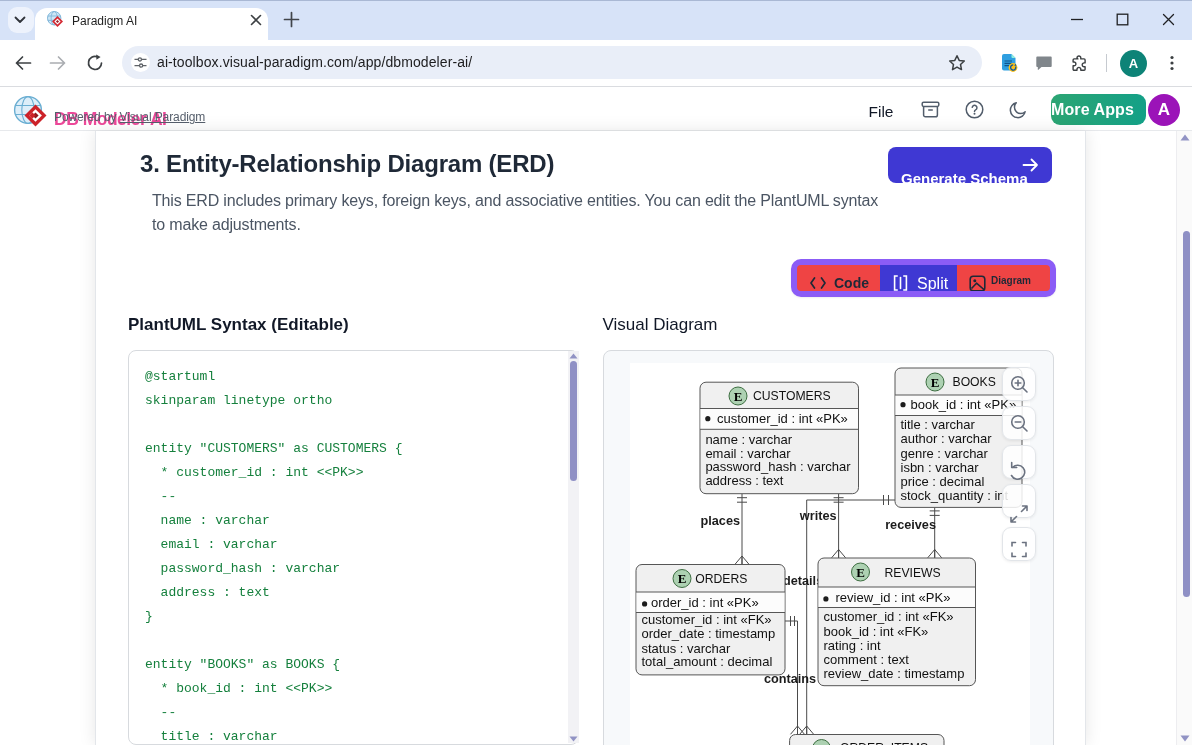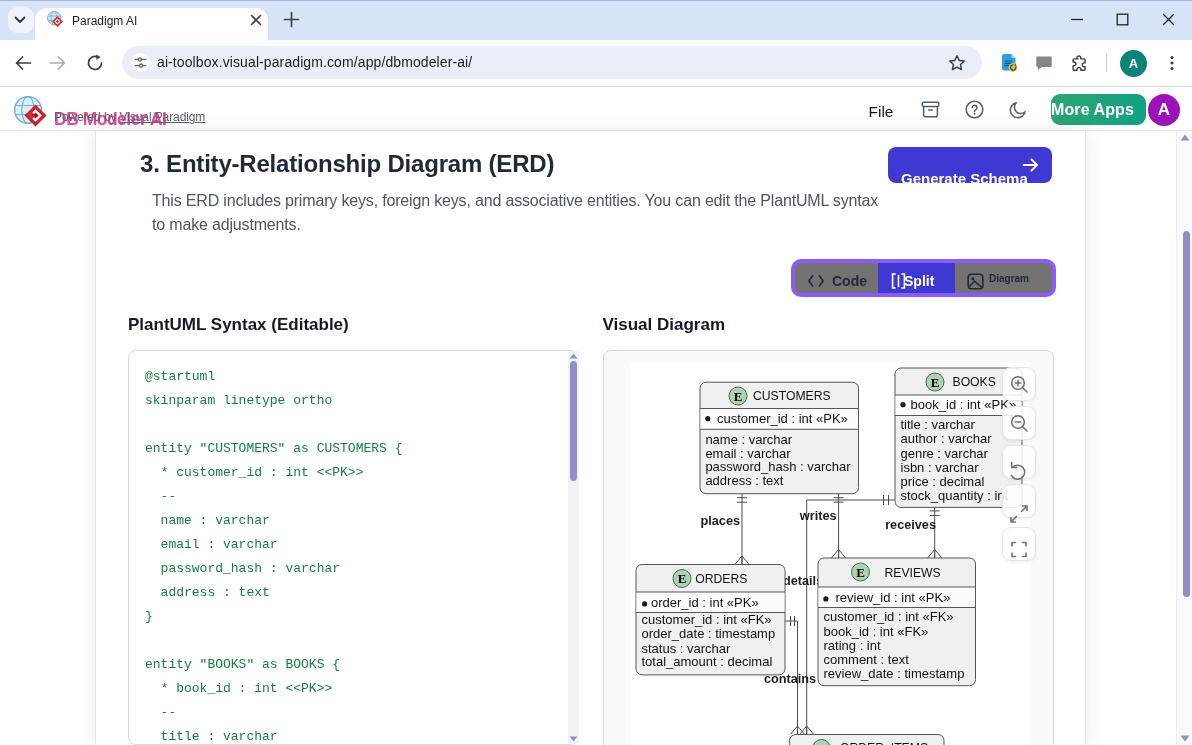--- a/index.html
+++ b/index.html
@@ -20,24 +20,24 @@
   #filemenu { position:absolute; left:868.5px; top:102.5px; font-size:15.5px; font-weight:normal; color:#111827; }
   #moreapps { position:absolute; left:1045px; top:94px; width:95px; height:31px; border-radius:9px; background:linear-gradient(90deg,#2ca573,#13a087); color:#fff; font-size:16px; font-weight:bold; text-align:left; line-height:31px; letter-spacing:0.1px;margin-left:6px; }
   #appavatar { position:absolute; left:1148px; top:94px; width:32px; height:32px; border-radius:50%; background:#9b13b8; color:#fff; font-weight:bold; font-size:17px; text-align:center; line-height:32px; }
   
   #contentwrap { position:absolute; left:0; top:131px; width:1192px; height:614px; background:#fff; }
   #sheet { position:absolute; left:95px; top:0px; width:991px; height:614px; background:#fff; border-left:1px solid #e3e6ea; border-right:1px solid #e3e6ea; box-shadow:0 0 16px rgba(0,0,0,0.10); }
   #h2 { position:absolute; left:140px; top:151.5px; font-size:24px; font-weight:bold; color:#1f2937; line-height:24px; letter-spacing:-0.2px; }
   #genbtn { position:absolute; left:888px; top:147px; width:164px; height:36px; background:#3f38d3; border-radius:8px; color:#fff; }
   #genbtn span { position:absolute; left:13px; top:11px; font-size:15px; font-weight:bold; letter-spacing:0px;margin-top:12px; }
   #para { position:absolute; left:128px; top:188.5px; font-size:16px; line-height:24px; color:#4b5563; letter-spacing:-0.17px;margin-left:24px; }
-  #toggle { position:absolute; left:791px; top:259px; height:38px; width:265px; background:#737373; border:4px solid #8b5cf6; border-radius:10px; box-shadow:0 1px 2px rgba(0,0,0,0.07); overflow:hidden; }
+  #toggle { position:absolute; left:791px; top:259px; height:38px; width:265px; background:#ef4444; border:6px solid #8b5cf6; border-radius:10px; box-shadow:0 1px 2px rgba(0,0,0,0.07); overflow:hidden; }
   #seg-split { position:absolute; left:83px; top:0; width:77px; height:36px; background:#3f38d3; color:#fff; }
   #lbl-code { position:absolute; left:128px; top:316.5px; font-size:17px; font-weight:bold; color:#111827; line-height:16.5px; }
-  #lbl-diag { position:absolute; left:602.5px; top:316.5px; font-size:17px; font-weight:bold; color:#111827; line-height:16.5px; }
+  #lbl-diag { position:absolute; left:602.5px; top:316.5px; font-size:17px; font-weight:normal; color:#111827; line-height:16.5px; }
   
   #codepanel { position:absolute; left:128px; top:350px; width:451px; height:395px; border:1px solid #d7dade; border-radius:8px; background:#fff; }
   #codepre { position:absolute; left:145px; top:365px; font-family:"Liberation Mono",monospace; font-size:13px; line-height:24px; color:#15803d; white-space:pre; }
   
   #diagpanel { position:absolute; left:603px; top:350px; width:451px; height:412px; border:1px solid #d7dade; border-radius:8px; background:#f7f9fb; overflow:hidden; }
   #canvas { position:absolute; left:26px; top:12px; width:400px; height:400px; background:#fff; }
   
   .fbtn { position:absolute; left:398px; width:34px; height:34px; background:rgba(255,255,255,0.85); border:1px solid #e2e5e9; border-radius:9px; box-shadow:0 1px 3px rgba(0,0,0,0.08); }
   
   #mainsb { position:absolute; left:1176px; top:131px; width:16px; height:614px; background:#fafafa; border-left:1px solid #ededf0; }
@@ -198,21 +198,21 @@
     </svg>
   <div class="abs" style="left:37px;top:10px;font-size:14px;font-weight:600;color:#1f2937">Code</div>
 
   <svg class="abs" style="left:96px;top:10px" width="15" height="16" viewBox="0 0 15 16">
       <g fill="none" stroke="#fff" stroke-width="1.6" stroke-linecap="round">
         <path d="M4.2 1 H1.6 V15 H4.2"></path>
         <path d="M10.8 1 H13.4 V15 H10.8"></path>
         <path d="M7.5 2.5 V13.5"></path>
       </g>
     </svg>
-  <div class="abs" style="left:109px;top:10px;font-size:14px;font-weight:700;color:#fff">Split</div>
+  <div class="abs" style="left:120px;top:10px;font-size:16px;font-weight:400;color:#fff">Split</div>
 
   <svg class="abs" style="left:172px;top:10px" width="17" height="17" viewBox="0 0 17 17">
       <g fill="none" stroke="#1f2937" stroke-width="1.6">
         <rect x="1.2" y="1.2" width="14.6" height="14.6" rx="3"></rect>
         <circle cx="5.8" cy="5.8" r="1.5" fill="#1f2937" stroke="none"></circle>
         <path d="M2.5 13.5 L7.5 8.2 L15.5 15" stroke-linejoin="round"></path>
       </g>
     </svg>
   <div class="abs" style="left:194px;top:10px;font-size:10px;font-weight:600;color:#1f2937">Diagram</div>
 </div>

